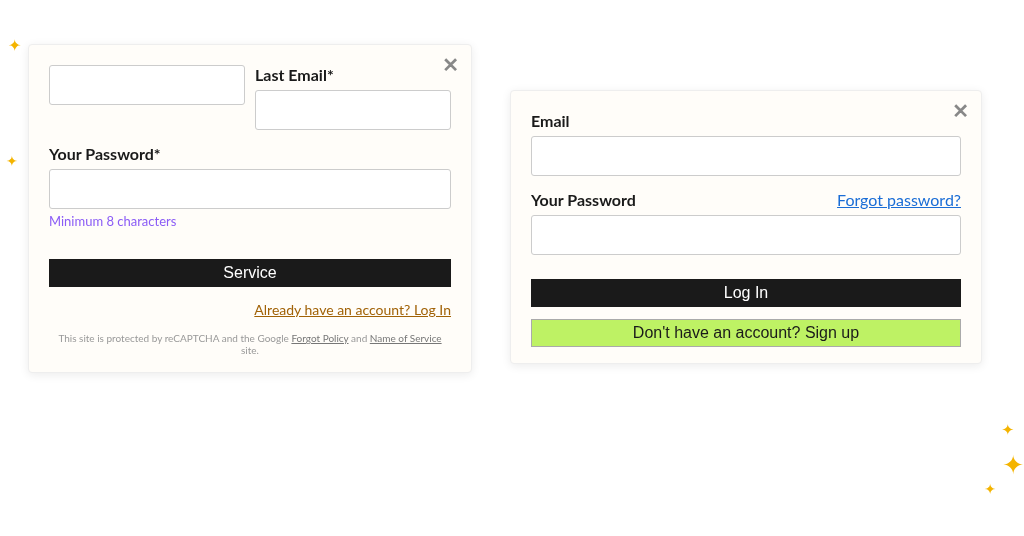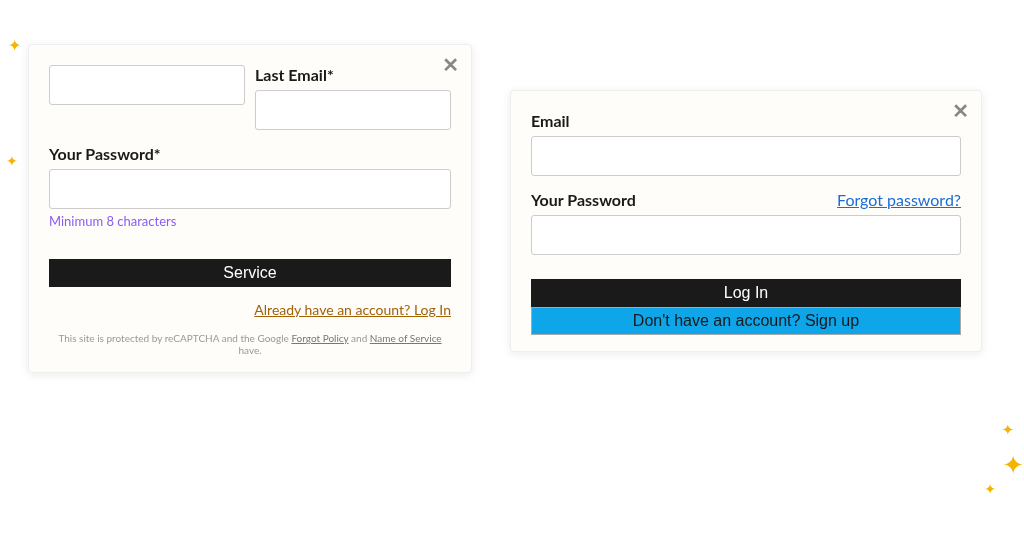--- a/index.html
+++ b/index.html
@@ -98,24 +98,24 @@
       cursor: pointer;
       margin-top: 10px;
       font-weight: 500;
     }
     .btn-primary {
       background: #1a1a1a;
       color: #fff;
       border: none;
     }
     .btn-secondary {
-      background: #0ea5e9;
+      background: #bef264;
       color: #1a1a1a;
       border: 1px solid #aaa;
-      margin-top: 0;
+      margin-top: 12px;
     }
     .link-center {
       display: block;
       text-align: right;
       margin-top: 14px;
       font-size: 14px;
       color: #a16207;
       text-decoration: underline;
     }
     .forgot-link {
@@ -161,21 +161,21 @@
     <label>Your Password*</label>
     <input type="password" style="">
     <div class="hint">Minimum 8 characters</div>
   </div>
 
   <button class="btn btn-primary">Service</button>
 
   <a href="#" class="link-center">Already have an account? Log In</a>
 
   <div class="legal">
-    <span>This site is protected by reCAPTCHA and the Google </span><a href="#">Forgot Policy</a><span> and </span><a href="#">Name of Service</a><span> have.</span>
+    <span>This site is protected by reCAPTCHA and the Google </span><a href="#">Forgot Policy</a><span> and </span><a href="#">Name of Service</a><span> site.</span>
   </div>
 </div>
 
 <div class="card login-card">
   <button class="close-btn">✕</button>
 
   <div class="field">
     <label>Email</label>
     <input type="email" style="">
   </div>

